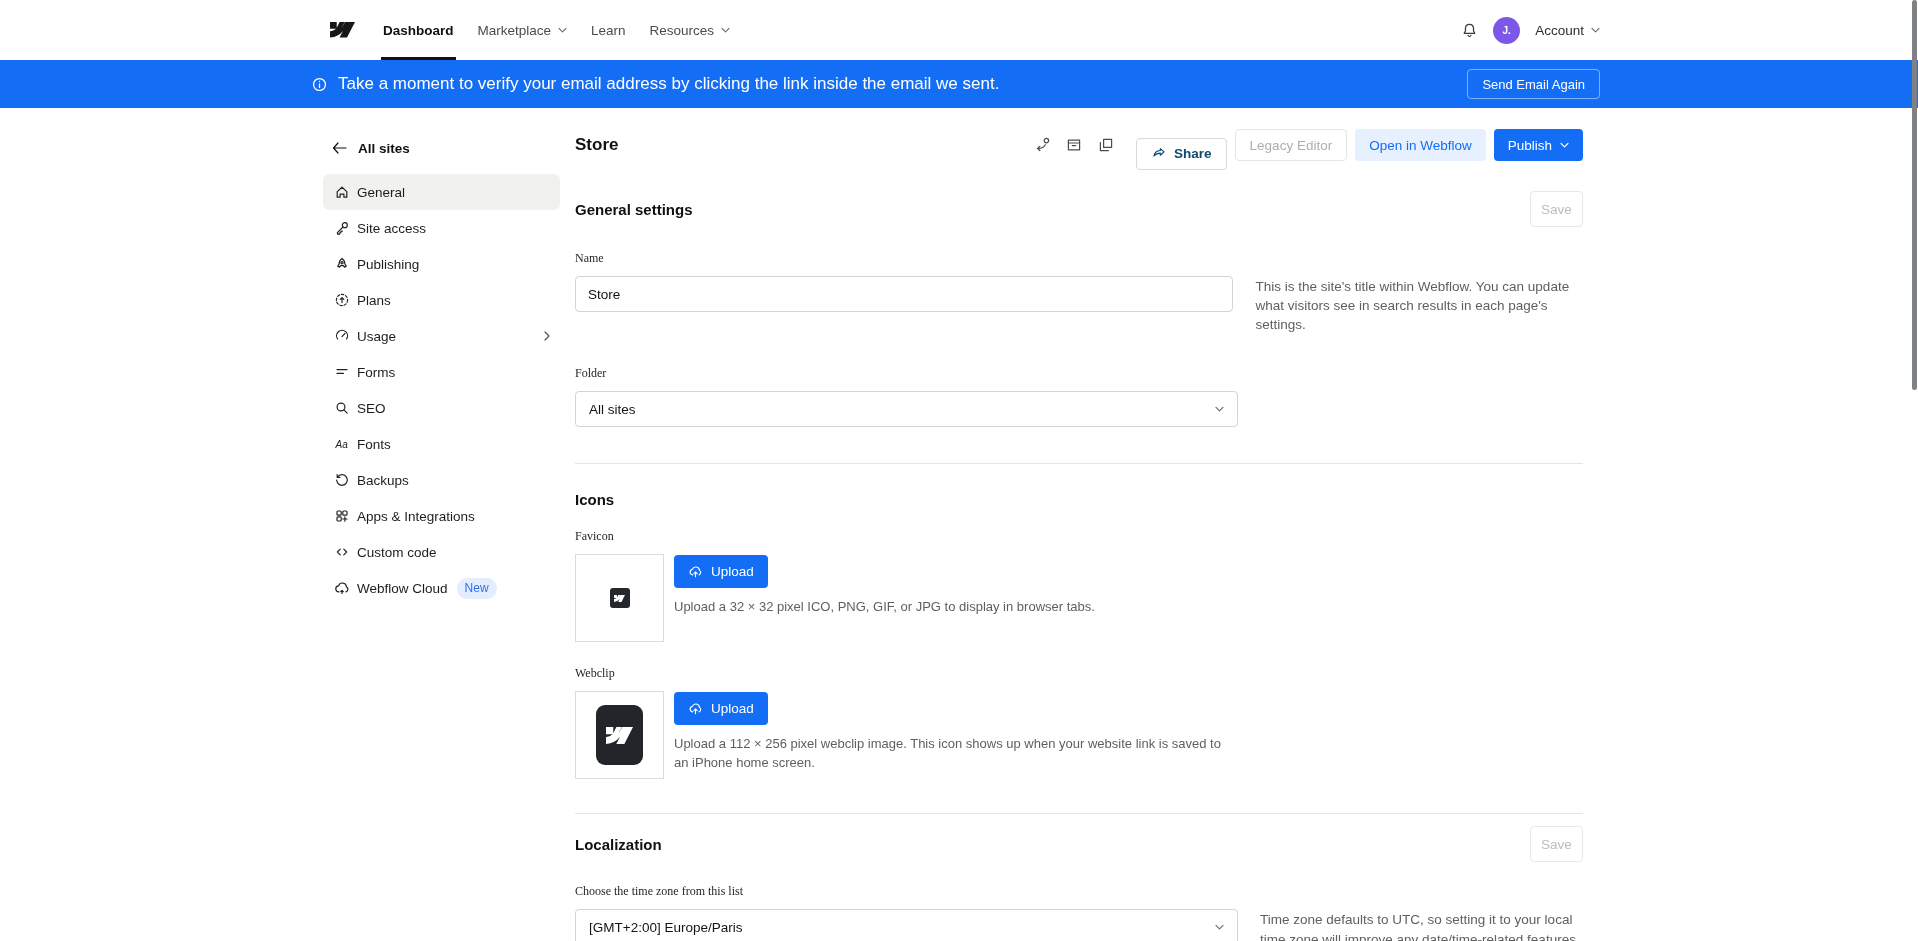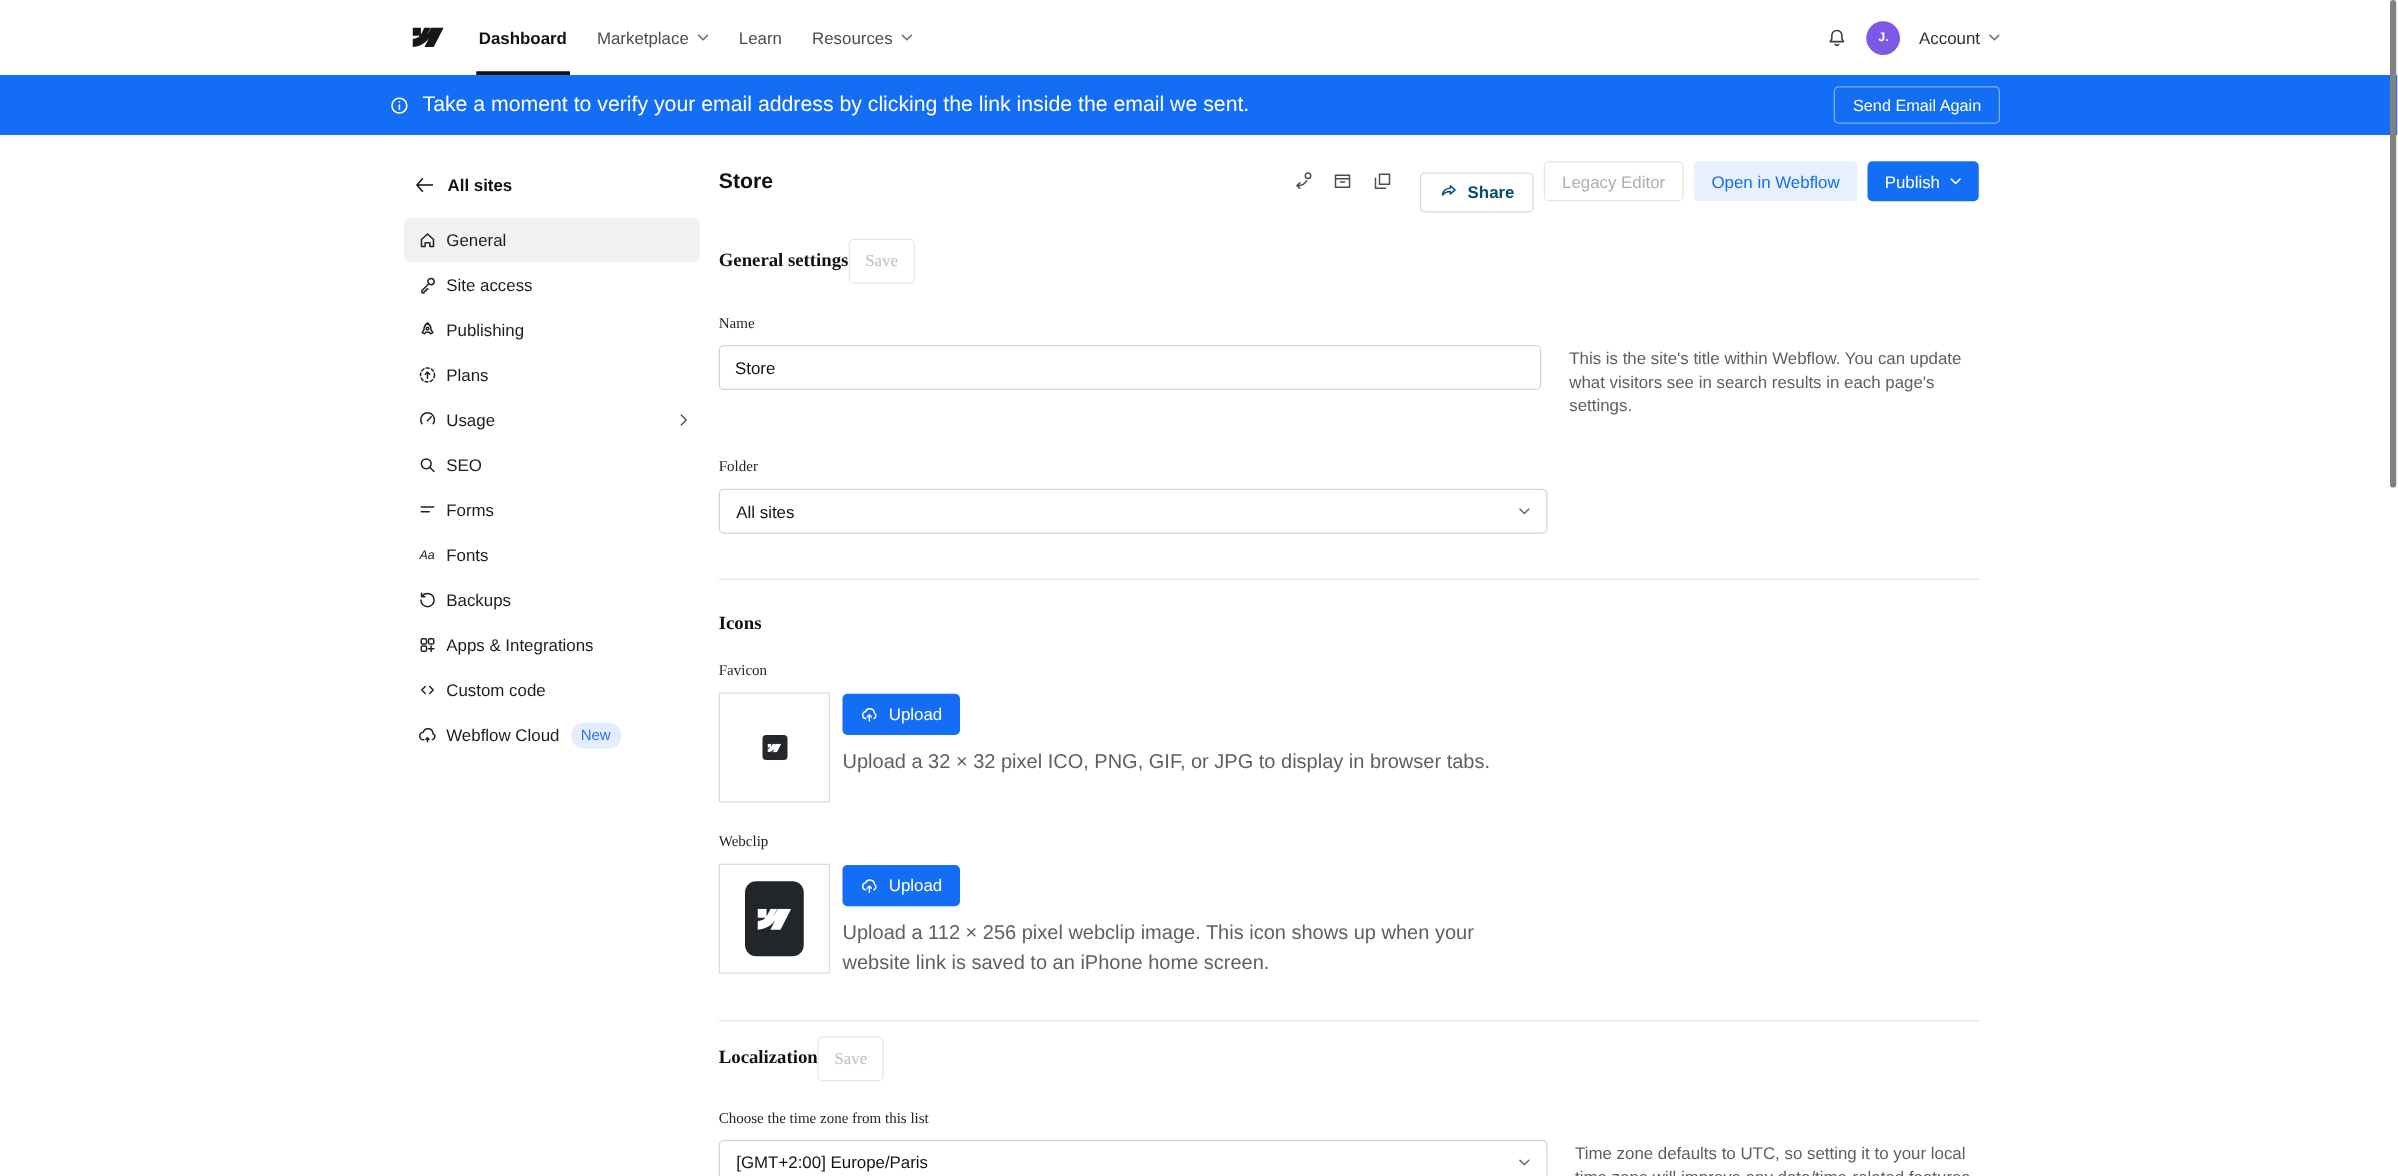--- a/index.html
+++ b/index.html
@@ -53,21 +53,21 @@
   .header-actions { margin-left:auto; display:flex; align-items:center; gap:8px; }
   .icon-group { display:flex; align-items:center; gap:5px; margin-right:9px; }
   .icon-btn { width:27px; height:27px; display:flex; align-items:center; justify-content:center; background:none; border:none; color:#4d4d4d; cursor:pointer; padding:0; }
   .btn { height:32px; border-radius:4px; border:none; font-size:13.5px; font-family:inherit; display:inline-flex;
          align-items:center; gap:8px; padding:0 14px; cursor:pointer; white-space:nowrap; }
   .btn-outline { background:#fff; border:1px solid #d9d9d9; color:#0c4a6e; font-weight:600;margin-top:17px; }
   .btn-ghostdisabled { background:#fff; border:1px solid #e5e5e5; color:#aeaeae; font-weight:500; }
   .btn-tonal { background:#e7f0fe; color:#146ef5; font-weight:500; }
   .btn-primary { background:#146ef5; color:#fff; font-weight:500; }
 
-  .section-header { display:flex; align-items:center; margin-top:30px; height:36px;font-family:Liberation Serif, serif; }
+  .section-header { display:flex; align-items:center; justify-content:space-between; margin-top:30px; height:36px; }
   .section-title { font-size:15px; font-weight:700; color:#111; }
   .save-btn { min-width:53px; height:36px; background:#fff; border:1px solid #e7e7e7; border-radius:4px;
               color:#bdbdbd; font-size:13.5px; font-family:inherit; cursor:default; }
 
   .field-label { display:block; font-size:12px; color:#1f1f1f; margin:0 0 10px;font-family:Liberation Serif, serif; }
   .mt24 { margin-top:24px; } .mt32 { margin-top:32px; } .mt22 { margin-top:22px; }
   .row { display:flex; align-items:flex-start; }
   .text-input { width:663px; height:36px; border:1px solid #d4d4d4; border-radius:4px; padding:0 12px;
                 font-size:13.5px; font-family:inherit; color:#111; background:#fff; }
   .selectbox { width:663px; height:36px; border:1px solid #d4d4d4; border-radius:4px; background:#fff;
@@ -76,21 +76,21 @@
 
   .hr { border:none; border-top:1px solid #e5e5e5; height:0; margin:36px 0 0; }
 
   .upload-row { display:flex; margin-top:12px; }
   .preview-box { width:89px; height:88px; border:1px solid #dcdcdc; background:#fff; flex:none;
                  display:flex; align-items:center; justify-content:center; }
   .favicon-chip { width:20px; height:20px; border-radius:3px; background:#24272b; display:flex; align-items:center; justify-content:center; }
   .webclip-chip { width:47px; height:60px; border-radius:9px; background:#22262a; display:flex; align-items:center; justify-content:center; }
   .upload-col { margin-left:10px; padding-top:1px; }
   .upload-btn { height:33px; }
-  .upload-help { margin:10px 0 0; font-size:16px; line-height:1.45; color:#5f5f5f; max-width:562px; }
+  .upload-help { margin:10px 0 0; font-size:13px; line-height:1.45; color:#5f5f5f; max-width:562px; }
 
   .scroll-thumb { position:absolute; top:0; right:1px; width:5px; height:390px; background:#7f8285; border-radius:3px; z-index:20; }
 </style>
 </head>
 <body>
 
 <header class="topnav">
   <div class="nav-left">
     <span class="logo">
       <svg width="25" height="15.6" viewBox="0 0 1080 675">
@@ -213,33 +213,33 @@
       <span class="flex1"></span>
       <span class="side-chev">
           <svg width="6" height="10">
             <path class="si" d="m1 1 4 4-4 4"></path>
           </svg>
         </span>
     </div>
     <div class="side-item">
       <span class="side-ico">
           <svg width="16" height="16" viewBox="0 0 16 16">
+            <path class="si" d="M3 5.6h10M3 9.4h6.4"></path>
+          </svg>
+        </span>
+      <span>Forms</span>
+    </div>
+    <div class="side-item">
+      <span class="side-ico">
+          <svg width="16" height="16" viewBox="0 0 16 16">
             <circle class="si" cx="7" cy="7" r="3.9"></circle>
             <path class="si" d="M9.9 9.9l3.3 3.3"></path>
           </svg>
         </span>
       <span>SEO</span>
-    </div>
-    <div class="side-item">
-      <span class="side-ico">
-          <svg width="16" height="16" viewBox="0 0 16 16">
-            <path class="si" d="M3 5.6h10M3 9.4h6.4"></path>
-          </svg>
-        </span>
-      <span>Forms</span>
     </div>
     <div class="side-item">
       <span class="side-ico">
           <svg width="16" height="16" viewBox="0 0 16 16">
             <text x="1.6" y="11.6" font-size="10" font-style="italic" font-family="Liberation Sans, sans-serif" fill="currentColor">Aa</text>
           </svg>
         </span>
       <span>Fonts</span>
     </div>
     <div class="side-item">

